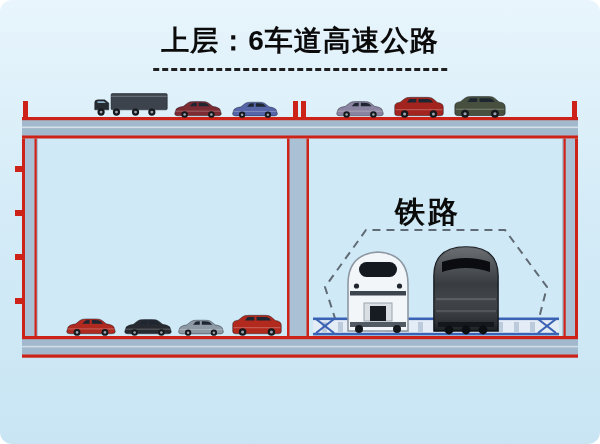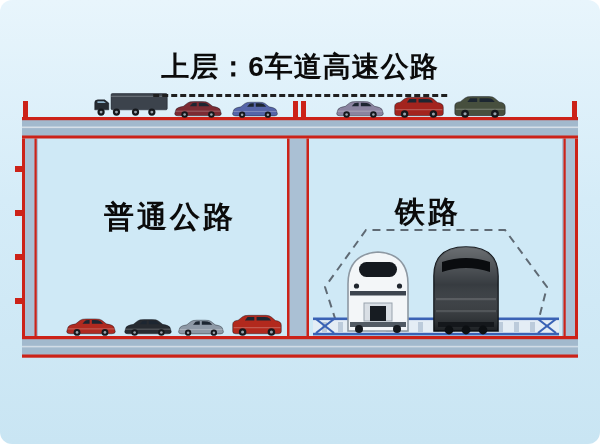--- a/index.html
+++ b/index.html
@@ -9,21 +9,21 @@
   }
   html,body{ background:#ffffff; font-family:"Liberation Sans","DejaVu Sans",sans-serif; }
   .scene{
     position:relative; width:600px; height:444px; overflow:hidden; border-radius:12px;
     background:linear-gradient(180deg,#e8f5fc 0%, var(--background) 45%, #c9e5f3 100%);
   }
   .diagram{ position:absolute; inset:0; width:100%; height:100%; display:block; }
   .title{
     position:absolute; top:22px; left:50%; transform:translateX(-50%);
     font-size:28px; font-weight:700; letter-spacing:1px; color:var(--text);
-    white-space:nowrap; padding:0 8px 8px 8px; border-bottom:3px dashed #1f1f1f;margin-top:26px;
+    white-space:nowrap; padding:0 8px 8px 8px; border-bottom:3px dashed #1f1f1f;
   }
   .chamber-label{
     position:absolute; transform:translateX(-50%); white-space:nowrap;
     font-size:30px; font-weight:700; letter-spacing:3px; color:var(--text);
   }
   .label-left{ left:170px; top:197px; }
   .label-right{ left:428px; top:192px;font-family:Liberation Serif, serif; }
 </style>
 </head>
 <body>
@@ -189,15 +189,14 @@
 
     <g>
       <use href="#sym-sedan" x="64" y="316.2" width="54" height="19.8" style="color: rgb(176, 42, 32);"></use>
       <use href="#sym-sedan" x="122" y="317" width="52" height="19" style="color: rgb(39, 43, 49);"></use>
       <use href="#sym-sedan" x="176" y="317.7" width="50" height="18.3" style="color: rgb(142, 153, 166);"></use>
       <use href="#sym-suv" x="230" y="312.6" width="54" height="23.4" style="color: rgb(178, 41, 29);"></use>
     </g>
   </svg>
 
   <div class="title">上层：6车道高速公路</div>
-  <div class="chamber-label label-left">普通公路</div>
   <div class="chamber-label label-right">铁路</div>
 </div>
 
 </body></html>

